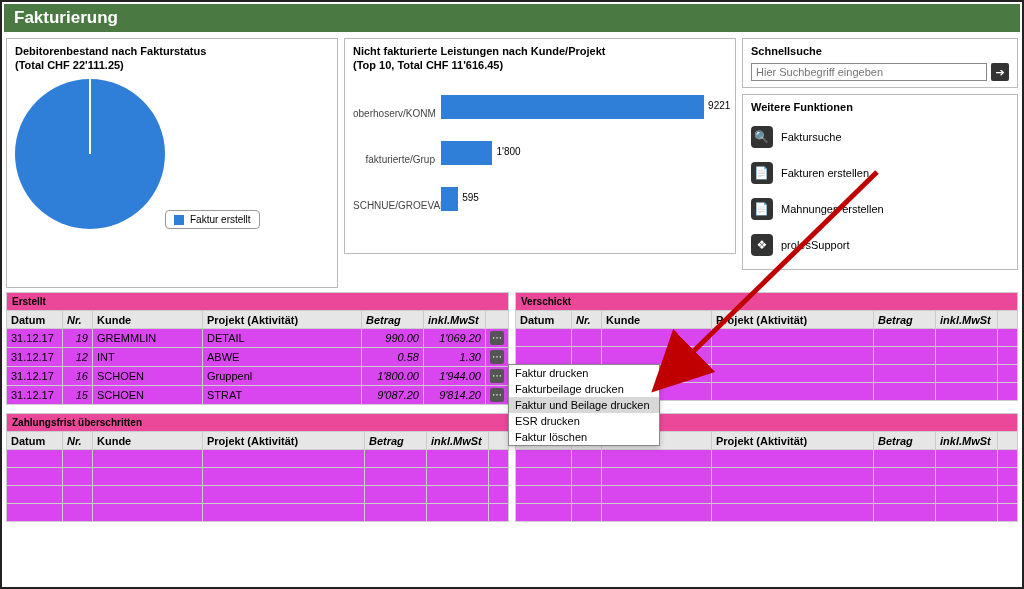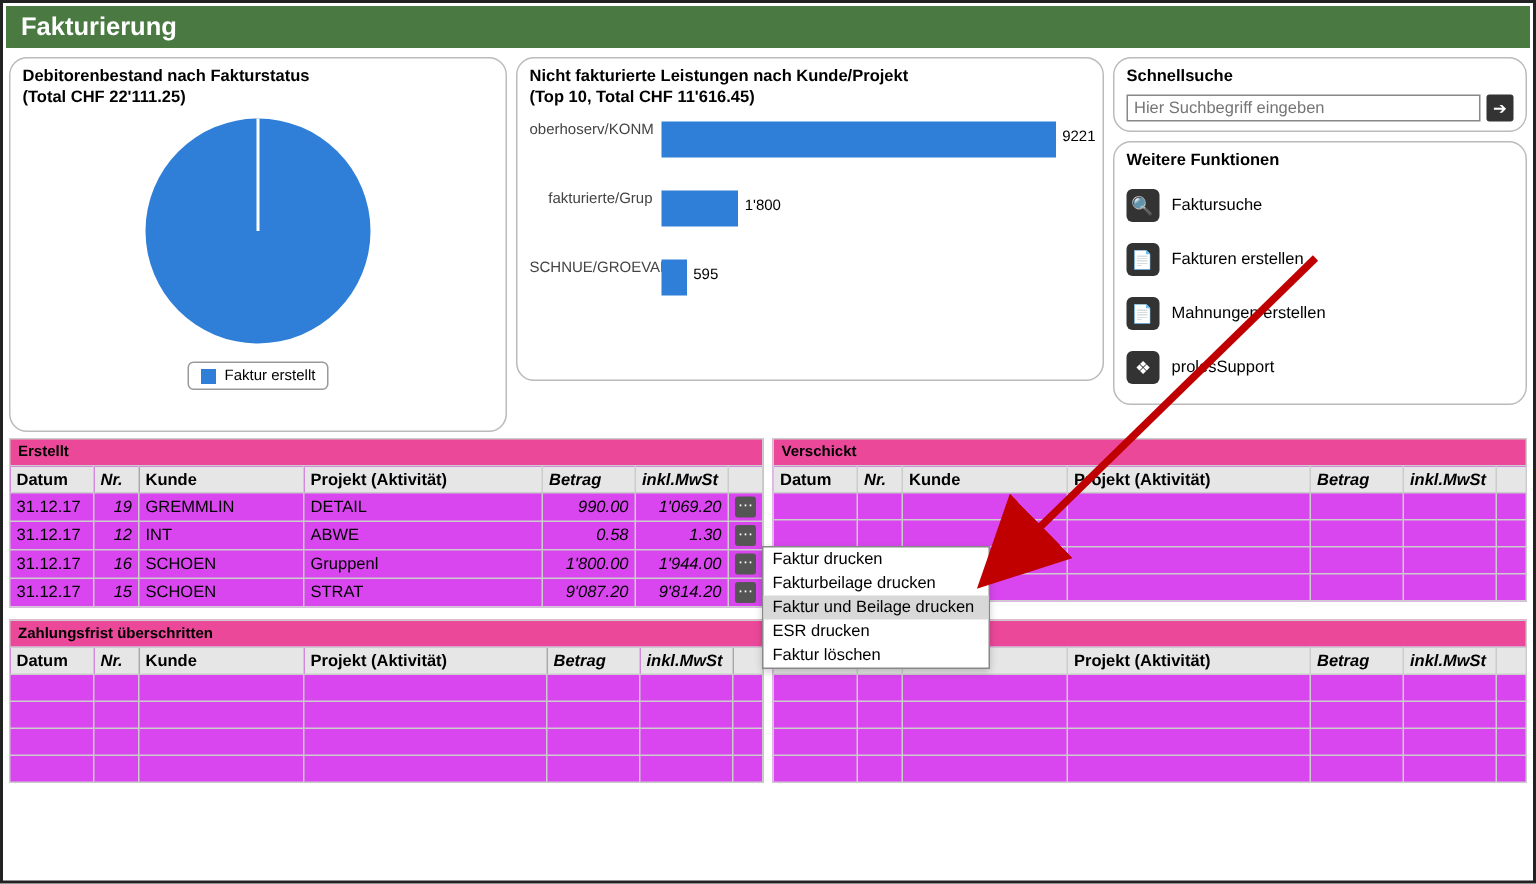--- a/index.html
+++ b/index.html
@@ -21,21 +21,21 @@
     padding: 4px 10px;
     margin: 2px;
   }
   .top-row {
     display: flex;
     gap: 6px;
     padding: 4px;
   }
   .panel {
     border: 1px solid #bbb;
-    border-radius: 12px;
+    border-radius: 0;
     background: #fff;
     padding: 6px 8px;
   }
   .panel-title { font-weight: bold; font-size: 11px; margin-bottom: 2px; }
   .panel-sub { font-weight: bold; font-size: 11px; }
   .chart-panel-left { width: 332px; height: 250px; }
   .chart-panel-mid { width: 392px; height: 216px; }
   .right-col { flex: 1; display: flex; flex-direction: column; gap: 6px; }
   .right-col .panel { width: 100%; }
   .search-row { display: flex; gap: 4px; margin-top: 6px; }
@@ -50,37 +50,37 @@
   .func-list { margin-top: 6px; }
   .func-item {
     display: flex; align-items: center; gap: 8px; padding: 7px 0;
     cursor: pointer;
   }
   .func-icon {
     width: 22px; height: 22px; background: #333; color: #fff; border-radius: 4px;
     display: flex; align-items: center; justify-content: center; font-size: 12px;
   }
   
-  .pie-wrap { display:flex; flex-direction:column; align-items:center; margin-top:8px;}
+  .pie-wrap { display:flex; align-items:flex-end; margin-top:8px;}
   .pie {
     width: 150px; height: 150px; border-radius: 50%;
     background: #2f7ed8; position: relative;
   }
   .pie::after {
     content: ""; position: absolute; left: 50%; top: 0; width: 2px; height: 50%;
     background: #fff; transform: translateX(-50%);
   }
   .legend-box {
     margin-top: 12px; border: 1px solid #999; border-radius: 4px; padding: 3px 8px;
     display: flex; align-items: center; gap: 6px; font-size: 10px;
   }
   .swatch { width: 10px; height: 10px; background: #2f7ed8; }
   
   .bar-chart { position: relative; height: 175px; margin-top: 10px; }
-  .bar-row { display:flex; align-items:flex-start; height: 38px; margin:8px 0;}
+  .bar-row { display:flex; align-items:flex-end; height: 38px; margin:8px 0;}
   .bar-label { width: 88px; text-align: right; font-size: 10px; padding-right: 6px; color:#444;}
   .bar-track { flex:1; position:relative; height:24px;}
   .bar { position:absolute; left:0; top:0; height:24px; background:#2f7ed8;}
   .bar-val { font-size:10px; padding-left:4px;  position:absolute; top:5px;}
   .axis { display:flex; margin-left:94px; justify-content:space-between; font-size:10px; color:#555; margin-top:4px;}
   
   .grids-row { display:flex; gap:6px; padding: 0 4px; }
   .grids-col { flex:1; }
   .section-label {
     background: #ec4899; border:1px solid #ccc; border-bottom:none;

